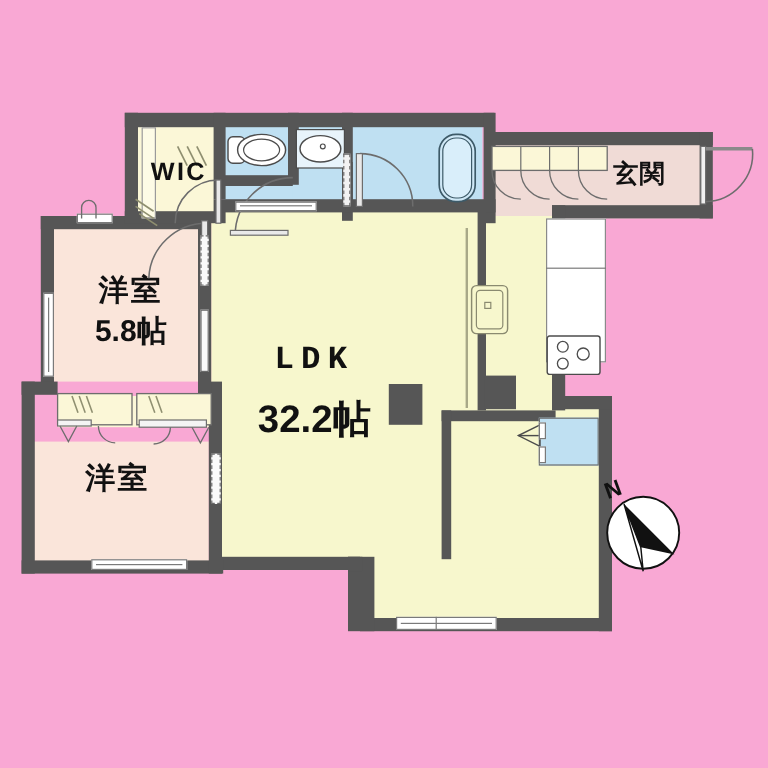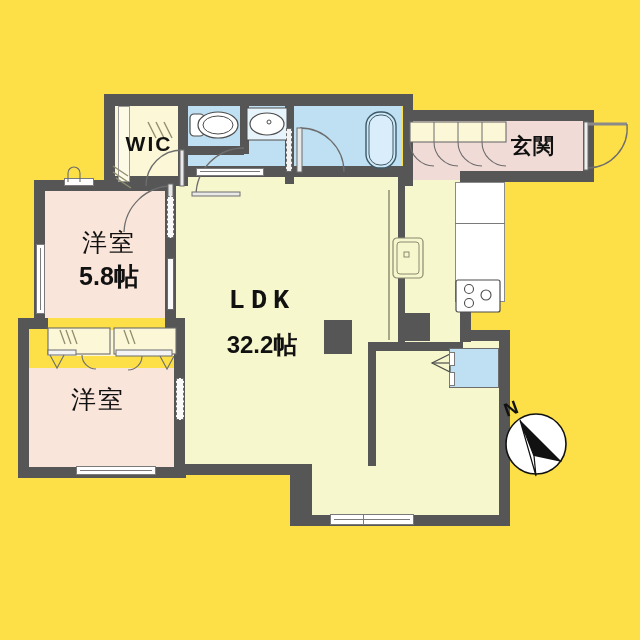--- a/index.html
+++ b/index.html
@@ -1,32 +1,32 @@
 <!DOCTYPE html>
 <html><head>
 <meta charset="utf-8">
 <style>
   html,body{margin:0;padding:0;background:#ffffff;}
   body{width:640px;height:640px;font-family:"Liberation Sans","DejaVu Sans",sans-serif;}
-  #plan{position:relative;width:640px;height:640px;background:#fde047;overflow:hidden;}
+  #plan{position:relative;width:640px;height:640px;background:#f9a8d4;overflow:hidden;}
   .wall{position:absolute;background:#565656;}
   .room{position:absolute;}
   .ldk{background:#f7f7cd;}
   .bed{background:#fae5da;}
   .wic{background:#fbf7d7;}
   .genkan{background:#f0dbd6;}
   .wet{background:#bfe0f2;}
   .white{background:#ffffff;}
   .thin{position:absolute;border:1px solid #6b6b6b;box-sizing:border-box;}
   .thinlite{position:absolute;border:1px solid #9a9a9a;box-sizing:border-box;}
   .label{position:absolute;text-align:center;color:#111;line-height:1.12;white-space:nowrap;}
-  .lab-big{font-size:25px;font-weight:400;letter-spacing:2px;}
+  .lab-big{font-size:25px;font-weight:700;letter-spacing:2px;}
   .lab-num{font-size:25px;font-weight:700;letter-spacing:0px;}
   .lab-ldk{font-size:27px;font-weight:700;letter-spacing:6px;font-family:Liberation Mono, monospace;}
-  .lab-ldk2{font-size:24px;font-weight:700;letter-spacing:0px;}
+  .lab-ldk2{font-size:32px;font-weight:700;letter-spacing:0px;}
   .lab-wic{font-size:21px;font-weight:700;letter-spacing:2px;}
   .lab-gen{font-size:21px;font-weight:700;letter-spacing:1px;}
   .win{position:absolute;background:#ffffff;border:1px solid #7a7a7a;box-sizing:border-box;}
   .winline{position:absolute;background:#7a7a7a;}
   .sq{position:absolute;background:#565656;}
   svg{display:block;overflow:visible;}
 </style>
 </head>
 <body>
 

